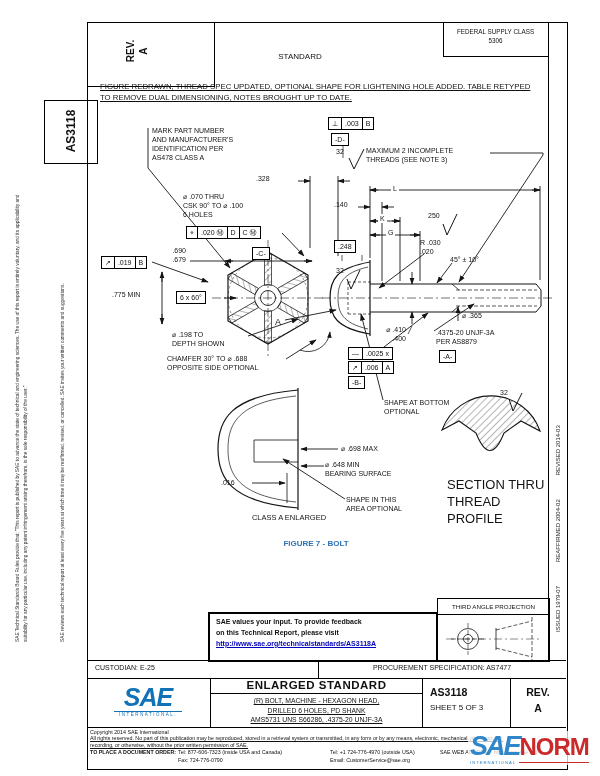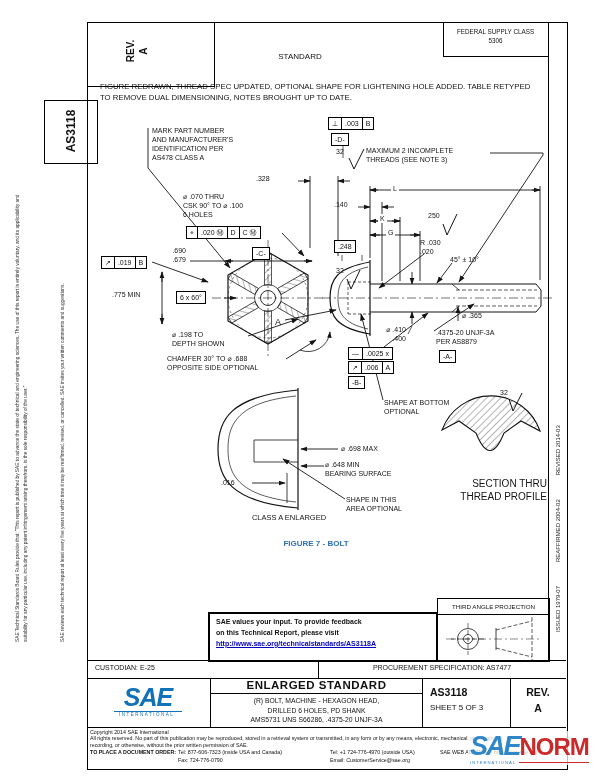--- a/index.html
+++ b/index.html
@@ -1,19 +1,19 @@
 <!DOCTYPE html>
 <html><head>
 <meta charset="utf-8">
 <style>
   html,body{margin:0;padding:0;background:#e8e8e8;}
   .page{position:relative;width:600px;height:776px;background:#ffffff;overflow:hidden;
         font-family:"Liberation Sans","DejaVu Sans",sans-serif;color:#111;}
   .abs{position:absolute;}
-  .pre{white-space:pre-line;}
+  .pre{white-space:pre-line;text-decoration:underline;}
   .lab{position:absolute;font-size:7px;line-height:1.3;letter-spacing:0;white-space:pre-line;color:#141414;z-index:3;}
   .onln{background:#fff;padding:0 2px;}
   .boxed{border:1px solid #000;padding:0 3px;background:#fff;display:inline-block;line-height:11px;font-size:7px;}
   .fcf{position:absolute;display:inline-flex;border:1px solid #000;background:#fff;z-index:3;font-size:7px;line-height:11px;}
   .fcf span{padding:0 3px;border-right:1px solid #000;}
   .fcf span:last-child{border-right:none;}
   .frameline{position:absolute;background:#000;z-index:2;}
   .vrot{transform:rotate(-90deg);transform-origin:0 0;}
   svg{position:absolute;left:0;top:0;z-index:1;pointer-events:none;}
   .cellhead{font-weight:bold;text-align:center;}
@@ -267,21 +267,21 @@
 OPTIONAL</div>
   <div class="lab" style="left:500px;top:388px;">32</div>
 
   <div class="lab" style="left:341px;top:444px;">⌀ .698 MAX</div>
   <div class="lab" style="left:325px;top:460px;">⌀ .648 MIN
 BEARING SURFACE</div>
   <div class="lab" style="left:221px;top:478px;">.016</div>
   <div class="lab" style="left:346px;top:495px;">SHAPE IN THIS
 AREA OPTIONAL</div>
   <div class="lab" style="left:234px;top:513px;width:110px;text-align:center;font-size:7.5px;">CLASS A ENLARGED</div>
-  <div class="lab" style="left:447px;top:477px;width:100px;text-align:right;font-size:10px;">SECTION THRU
+  <div class="lab" style="left:447px;top:477px;width:100px;text-align:left;font-size:13px;">SECTION THRU
 THREAD PROFILE</div>
 
   <div class="lab" style="left:256px;top:539px;width:120px;text-align:center;font-size:8px;font-weight:bold;color:#2f72b5;">FIGURE 7 - BOLT</div>
 
   <div class="abs" style="left:208px;top:612px;width:214px;height:40px;border:2px solid #000;background:#fff;z-index:3;padding:3px 6px;font-size:7px;font-weight:bold;line-height:1.55;">
     <div>SAE values your input. To provide feedback</div>
     <div>on this Technical Report, please visit</div>
     <a href="#" style="text-decoration:underline;">http://www.sae.org/technicalstandards/AS3118A</a>
   </div>
 

